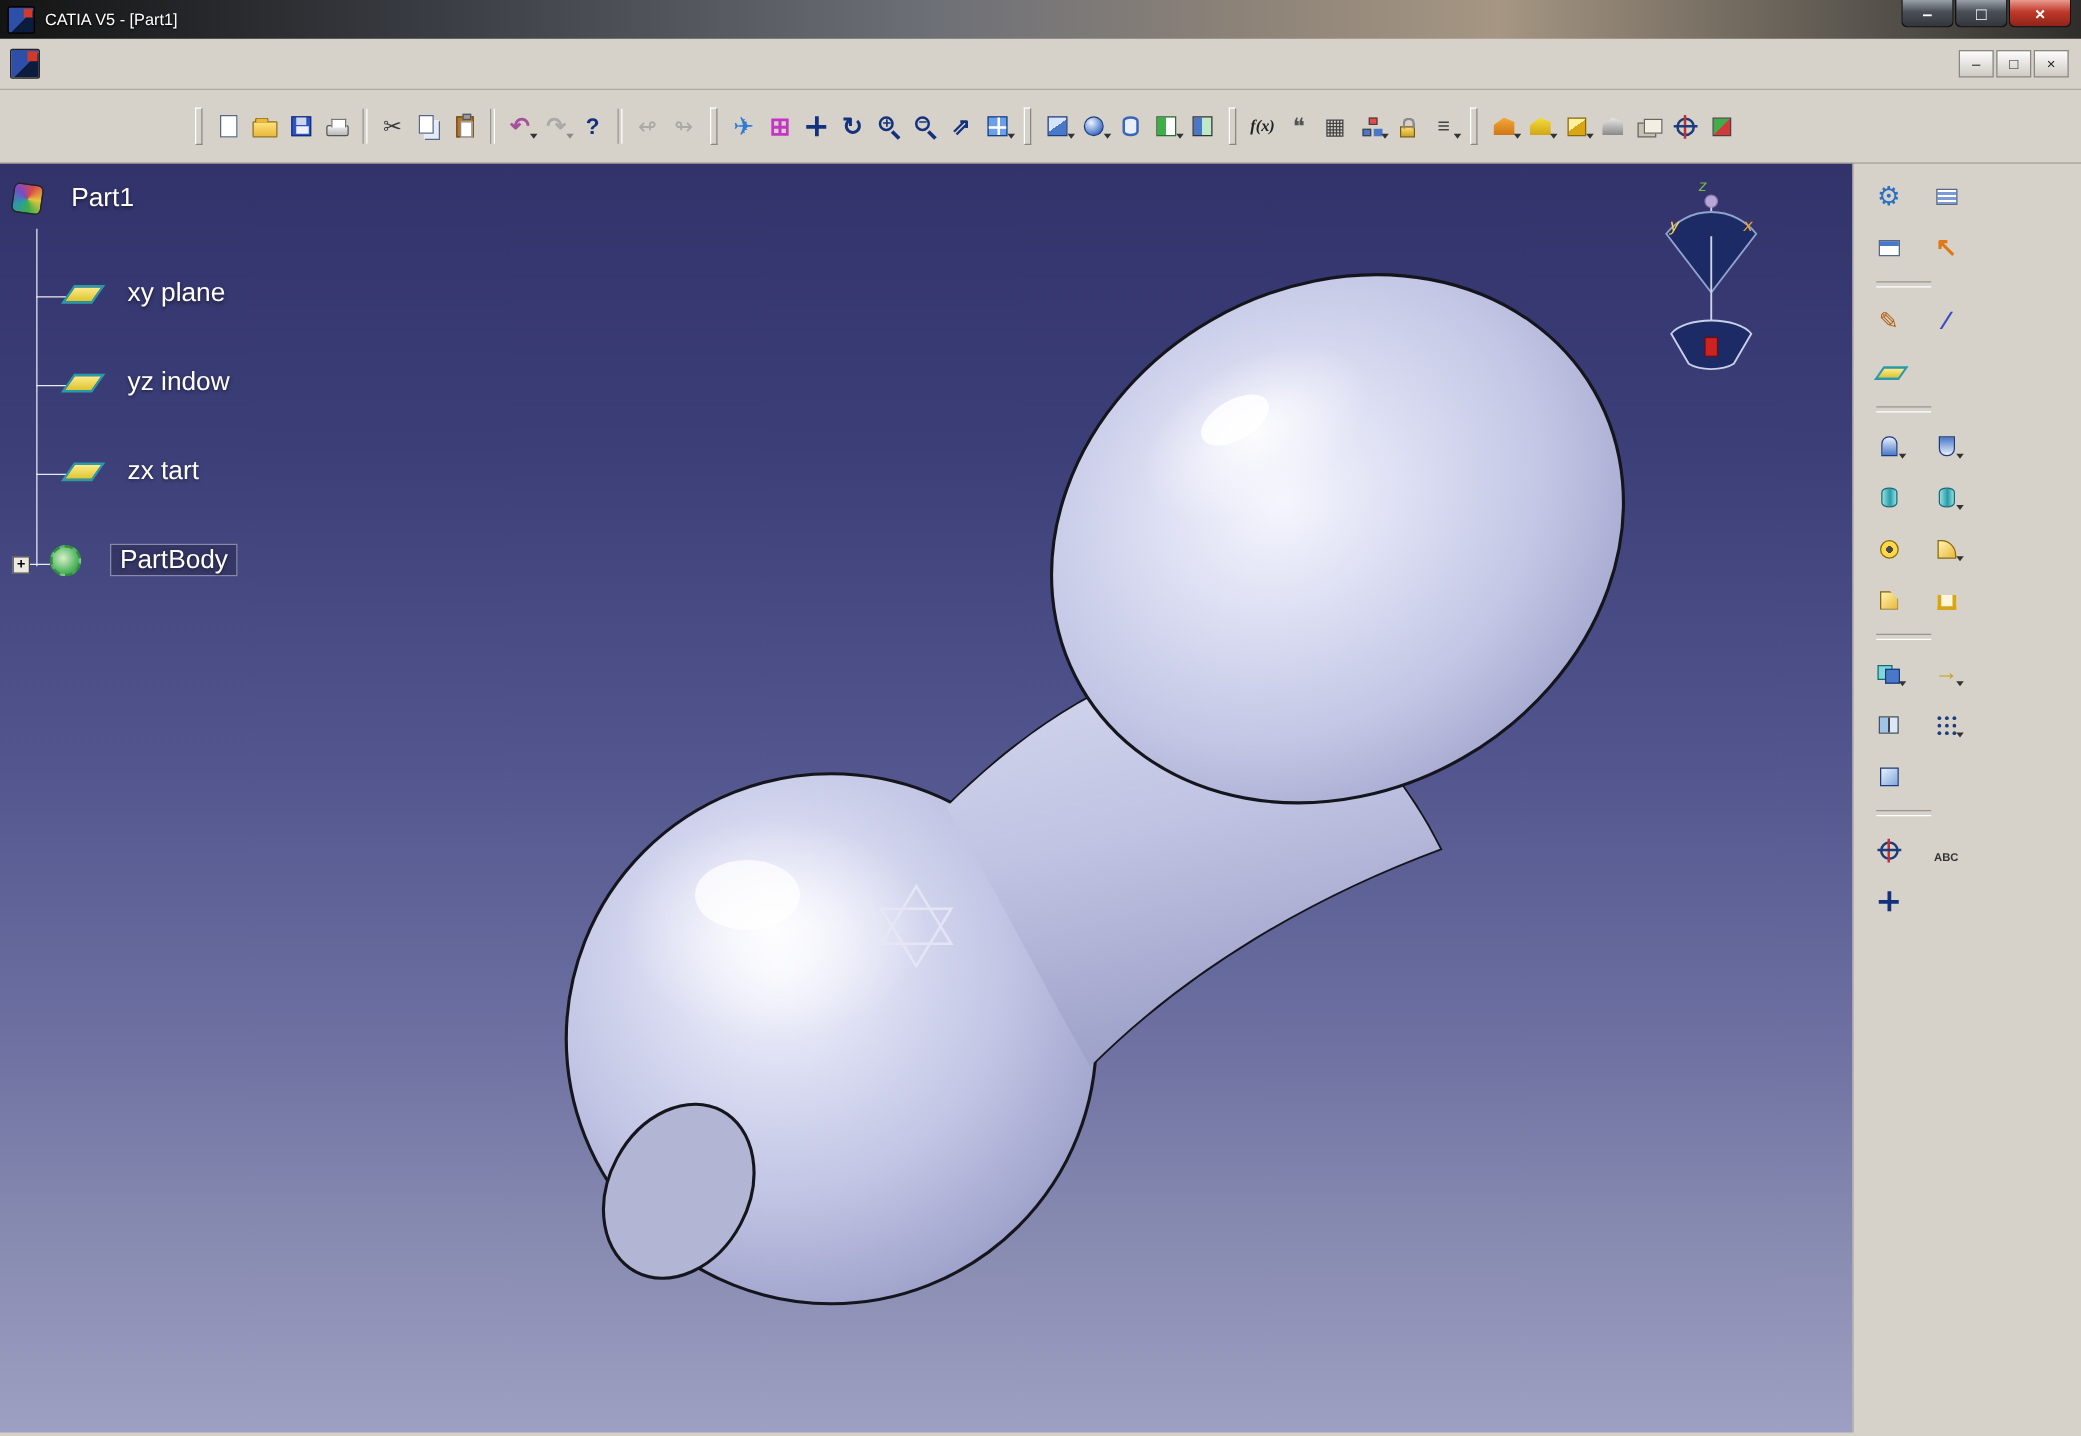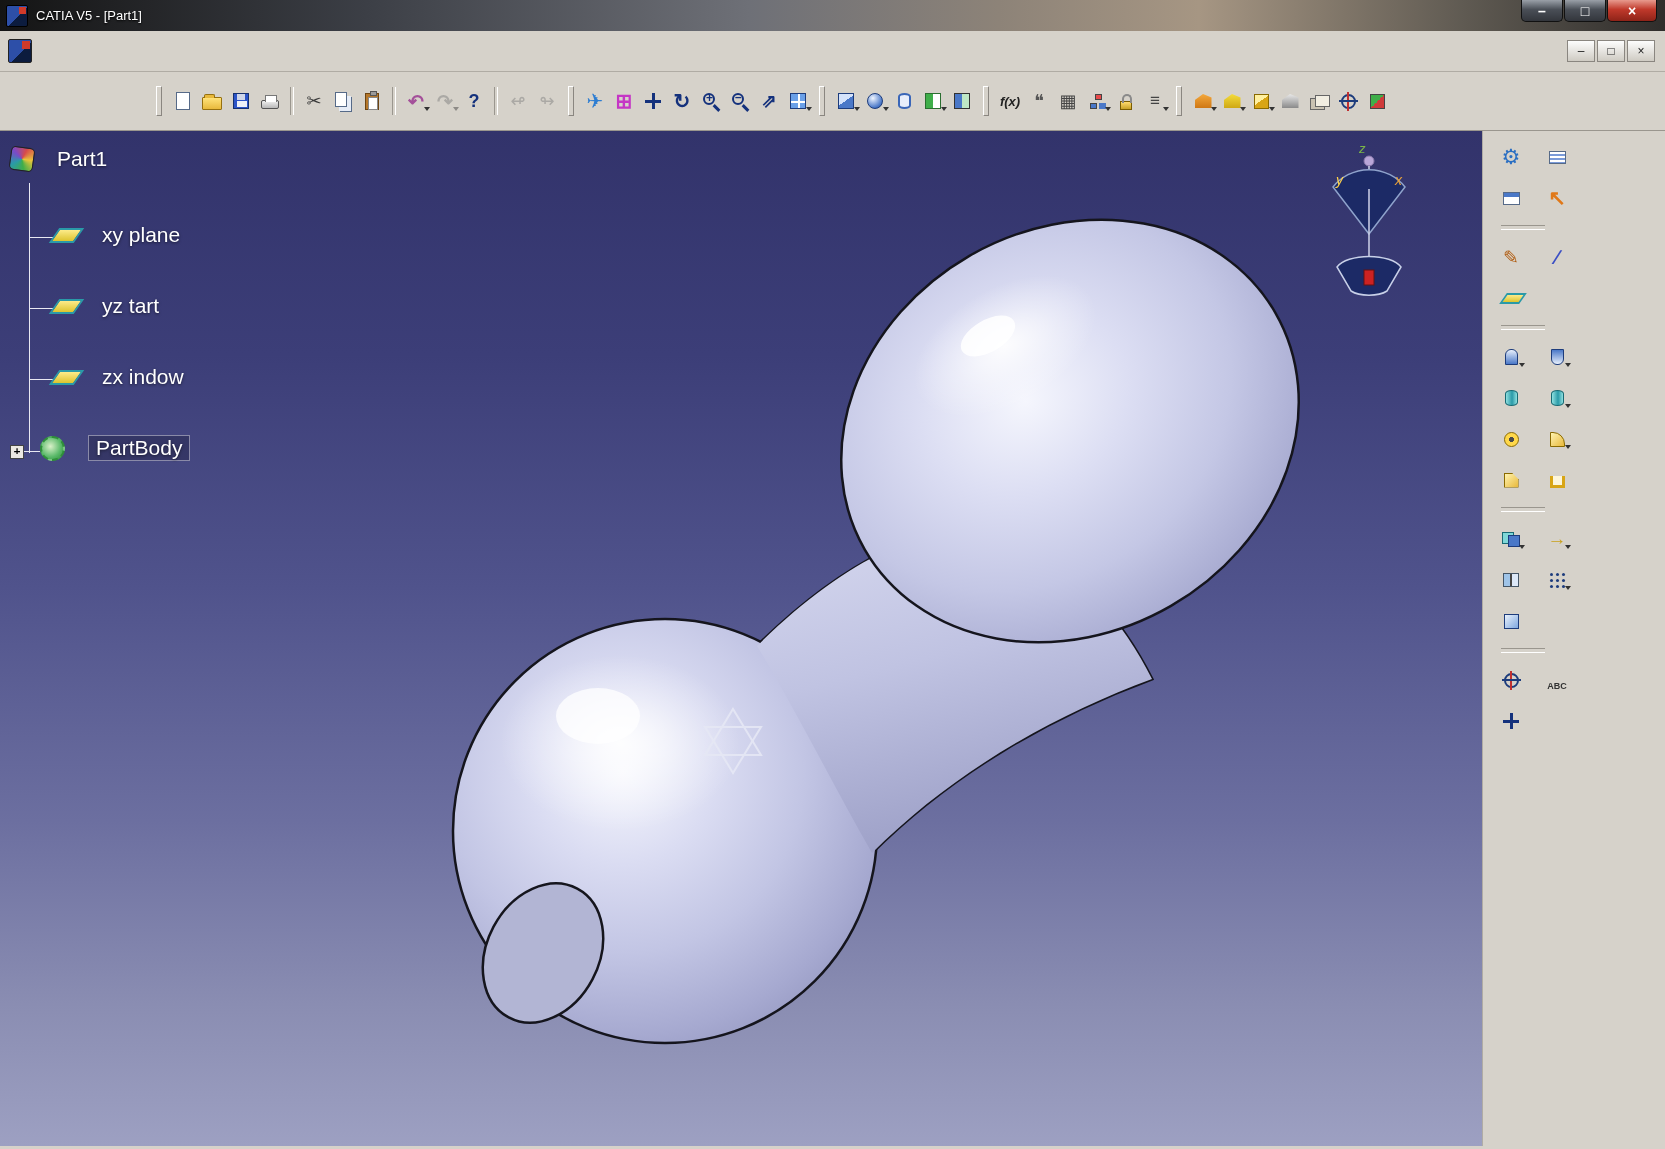--- a/index.html
+++ b/index.html
@@ -257,21 +257,21 @@
       </div>
       <div class="tbi">
         <span class="s shape-tt1"></span>
         <span class="dd"></span>
       </div>
       <div class="tbi">
         <span class="s shape-tt2"></span>
       </div>
       <div class="tgrip"></div>
       <div class="tbi">
-        <span style="color: rgb(34, 34, 34); font-size: 13px; font-weight: bold; font-style: italic;">f(x)</span>
+        <span style="color: rgb(34, 34, 34); font-size: 13px; font-weight: bold; font-style: italic; font-family: Liberation Serif, serif;">f(x)</span>
       </div>
       <div class="tbi">
         <span style="color: rgb(85, 85, 85); font-size: 18px;">❝</span>
       </div>
       <div class="tbi">
         <span style="color: rgb(68, 68, 68); font-size: 18px;">▦</span>
       </div>
       <div class="tbi">
         <span class="s shape-org"></span>
         <span class="dd"></span>
@@ -372,26 +372,26 @@
           <span class="tlabel">Part1</span>
         </div>
 
         <div class="trow" style="left:40px;top:76px;">
           <span class="icon-plane"></span>
           <span class="tlabel">xy plane</span>
         </div>
 
         <div class="trow" style="left:40px;top:147px;">
           <span class="icon-plane"></span>
-          <span class="tlabel">yz tart</span>
+          <span class="tlabel">yz indow</span>
         </div>
 
         <div class="trow" style="left:40px;top:218px;">
           <span class="icon-plane"></span>
-          <span class="tlabel">zx indow</span>
+          <span class="tlabel">zx tart</span>
         </div>
 
         <div class="plus-box" style="left:0;top:298px;"></div>
         <div class="trow" style="left:30px;top:288px;">
           <span class="icon-body"></span>
           <span class="tlabel selected">PartBody</span>
         </div>
       </div>
 
       <svg class="compass" viewBox="0 0 120 172">

